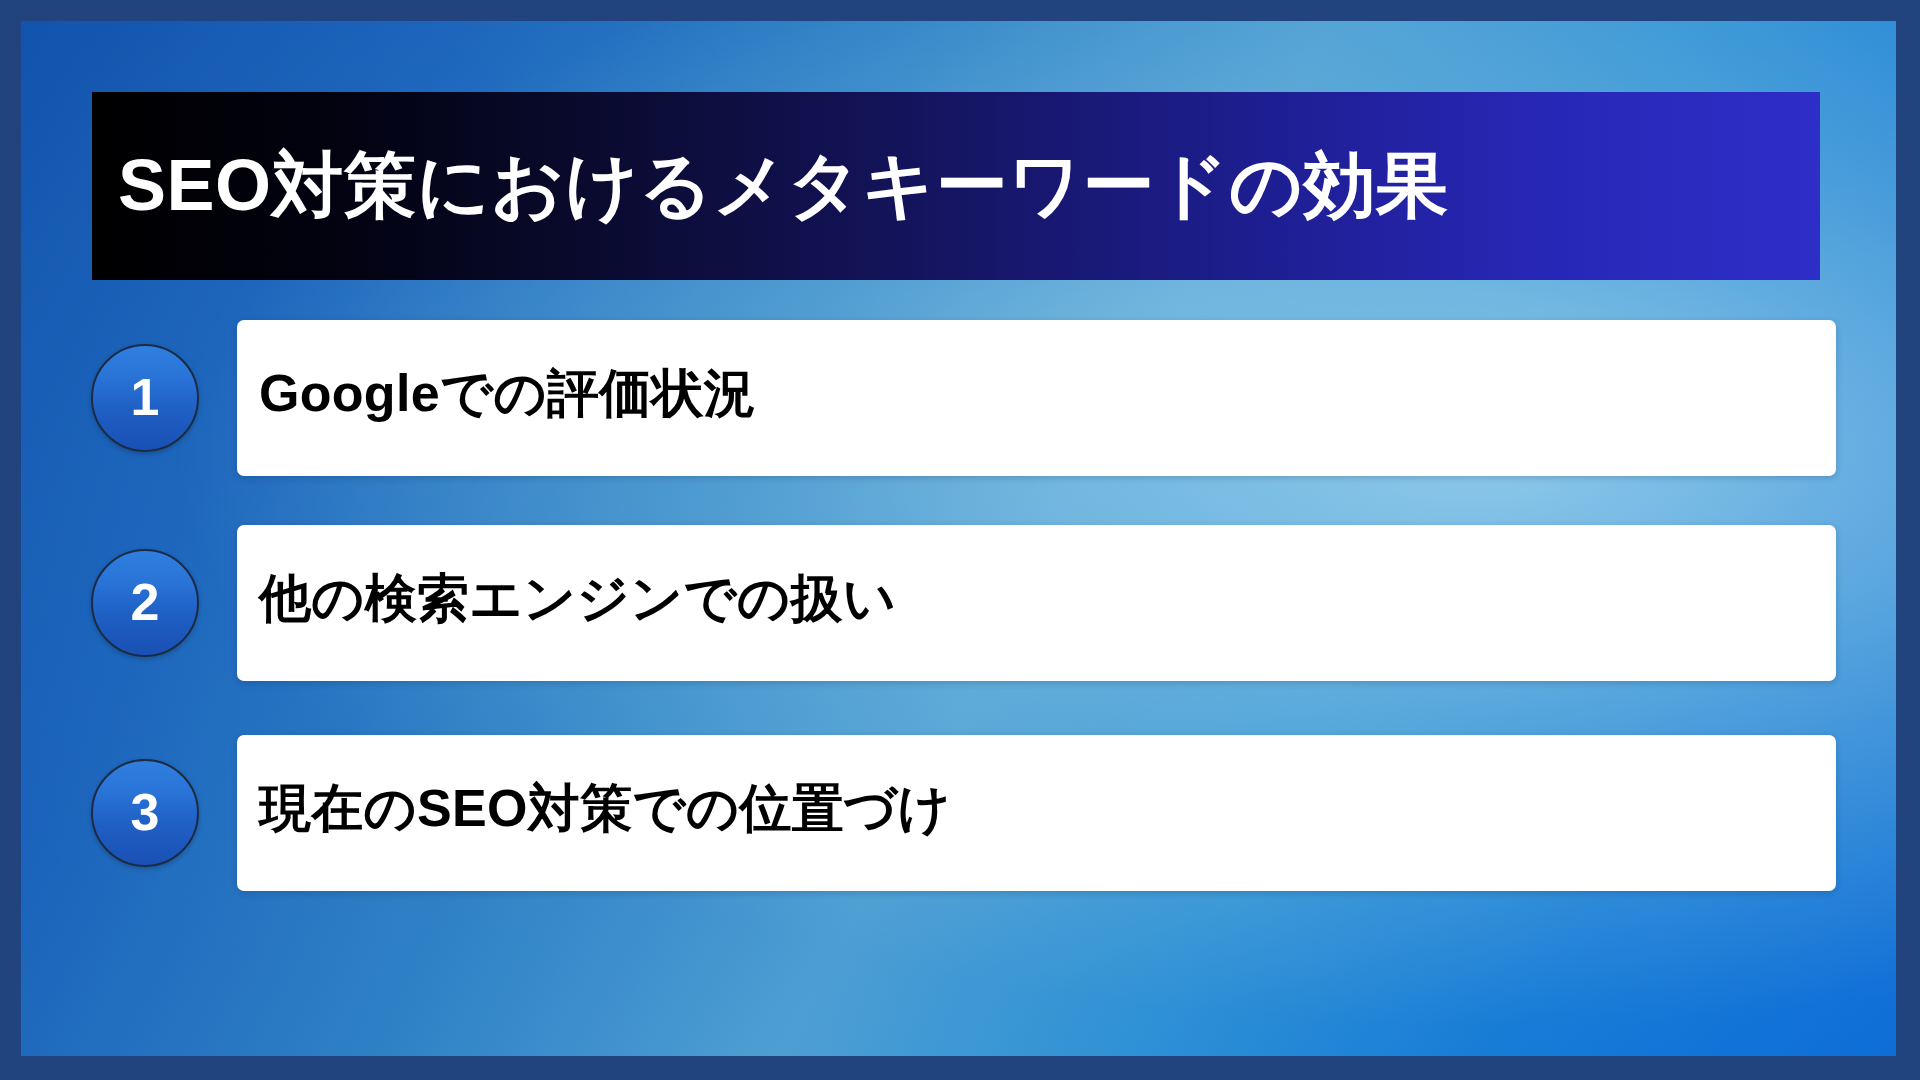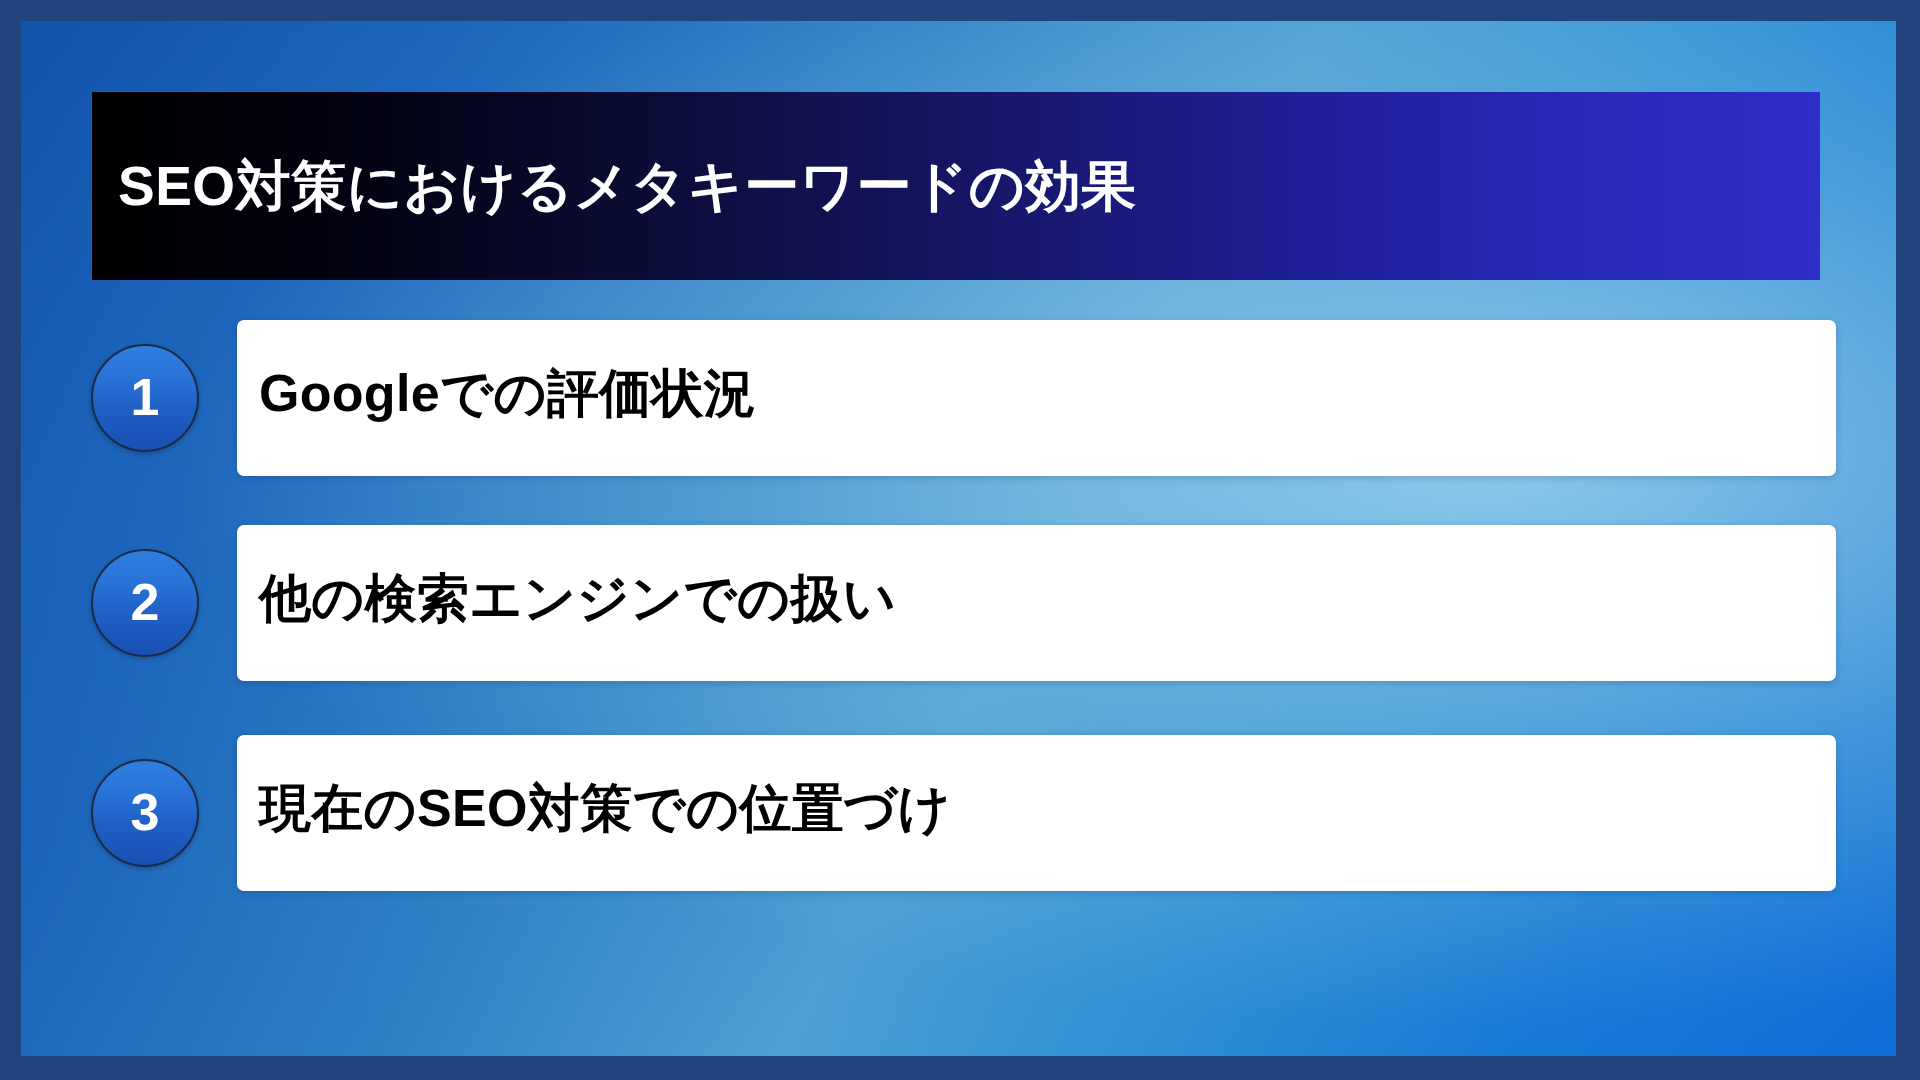--- a/index.html
+++ b/index.html
@@ -60,21 +60,21 @@
         #1f1f97 70%,
         #2727b6 84%,
         #2e2ec8 100%);
     display: flex;
     align-items: center;
     box-sizing: border-box;
     padding: 0 26px 0 26px;
   }
   .title-text {
     color: #ffffff;
-    font-size: 55px;
+    font-size: 72px;
     font-weight: bold;
     letter-spacing: 0.5px;
     line-height: 1.1;
     white-space: nowrap;
   }
 
   
   .rows {
     position: absolute;
     left: 0;

